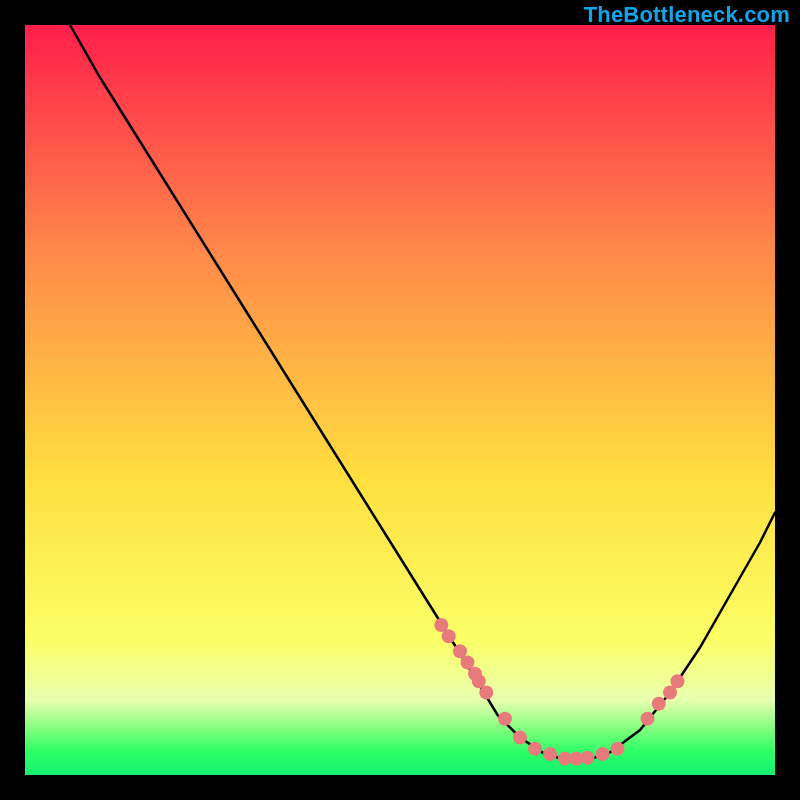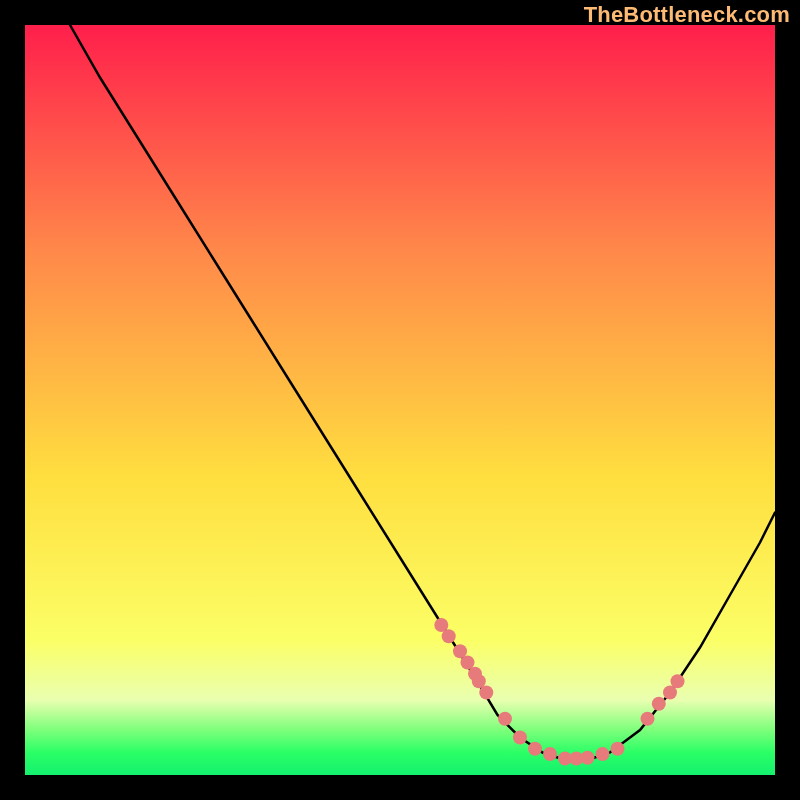--- a/index.html
+++ b/index.html
@@ -16,21 +16,21 @@
     left: 25px;
     top: 25px;
     width: 750px;
     height: 750px;
     box-sizing: border-box;
   }
   .watermark {
     position: absolute;
     top: 2px;
     right: 10px;
-    color: #fdba74;
+    color: #0ea5e9;
     font-size: 22px;
     font-weight: 600;
     letter-spacing: 0.2px;
     z-index: 10;
   }
   svg {
     display: block;
   }
 </style>
 </head>

